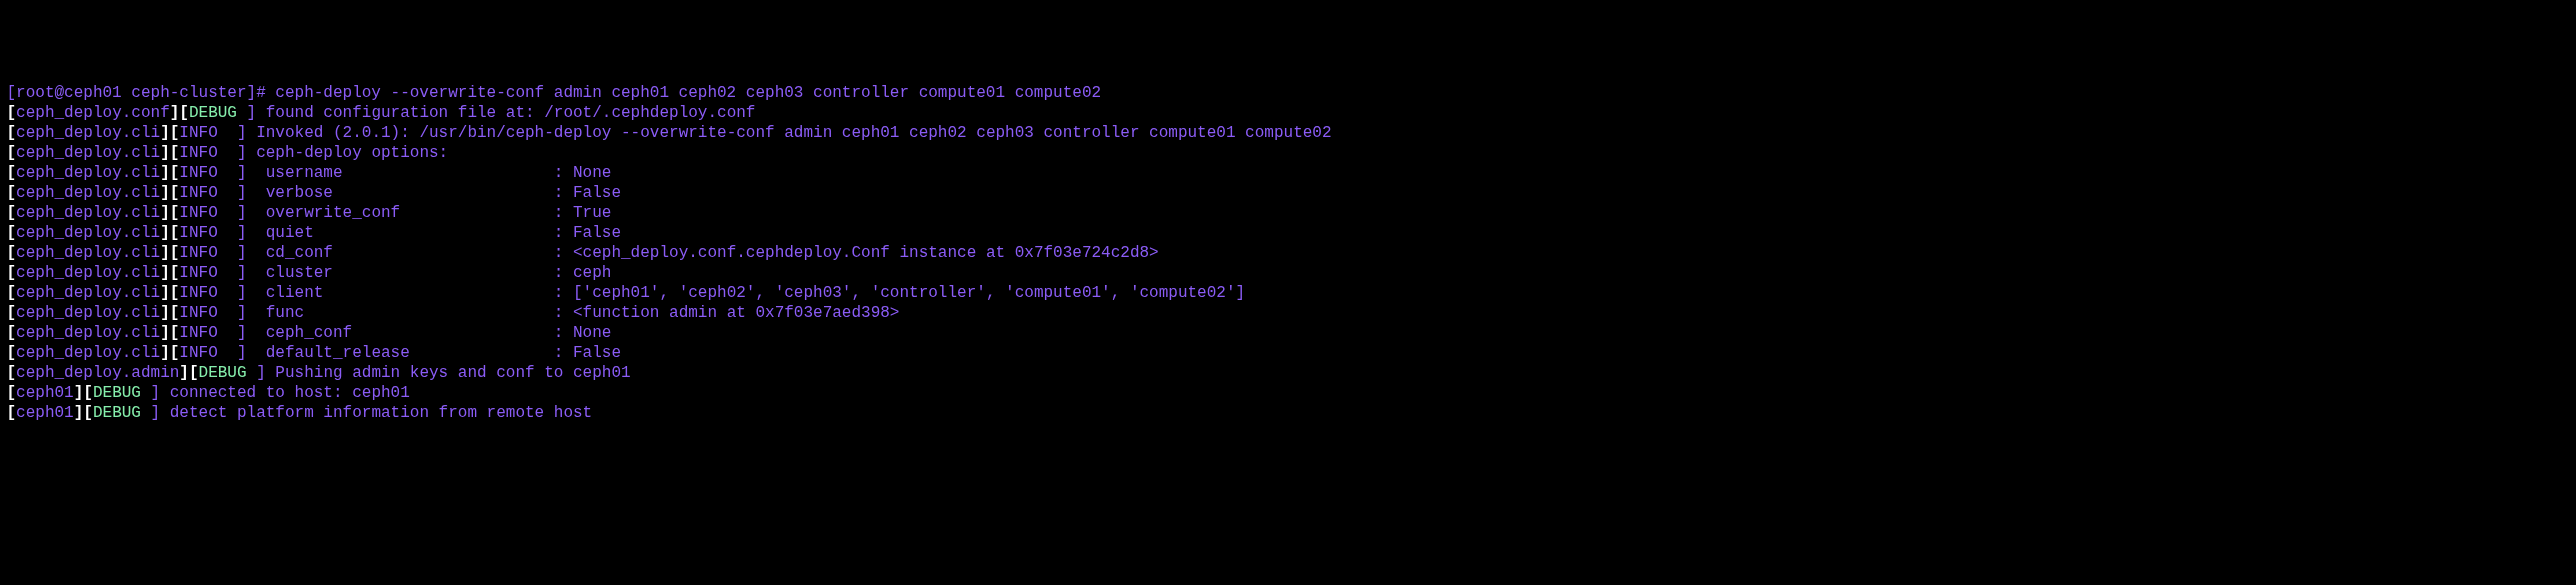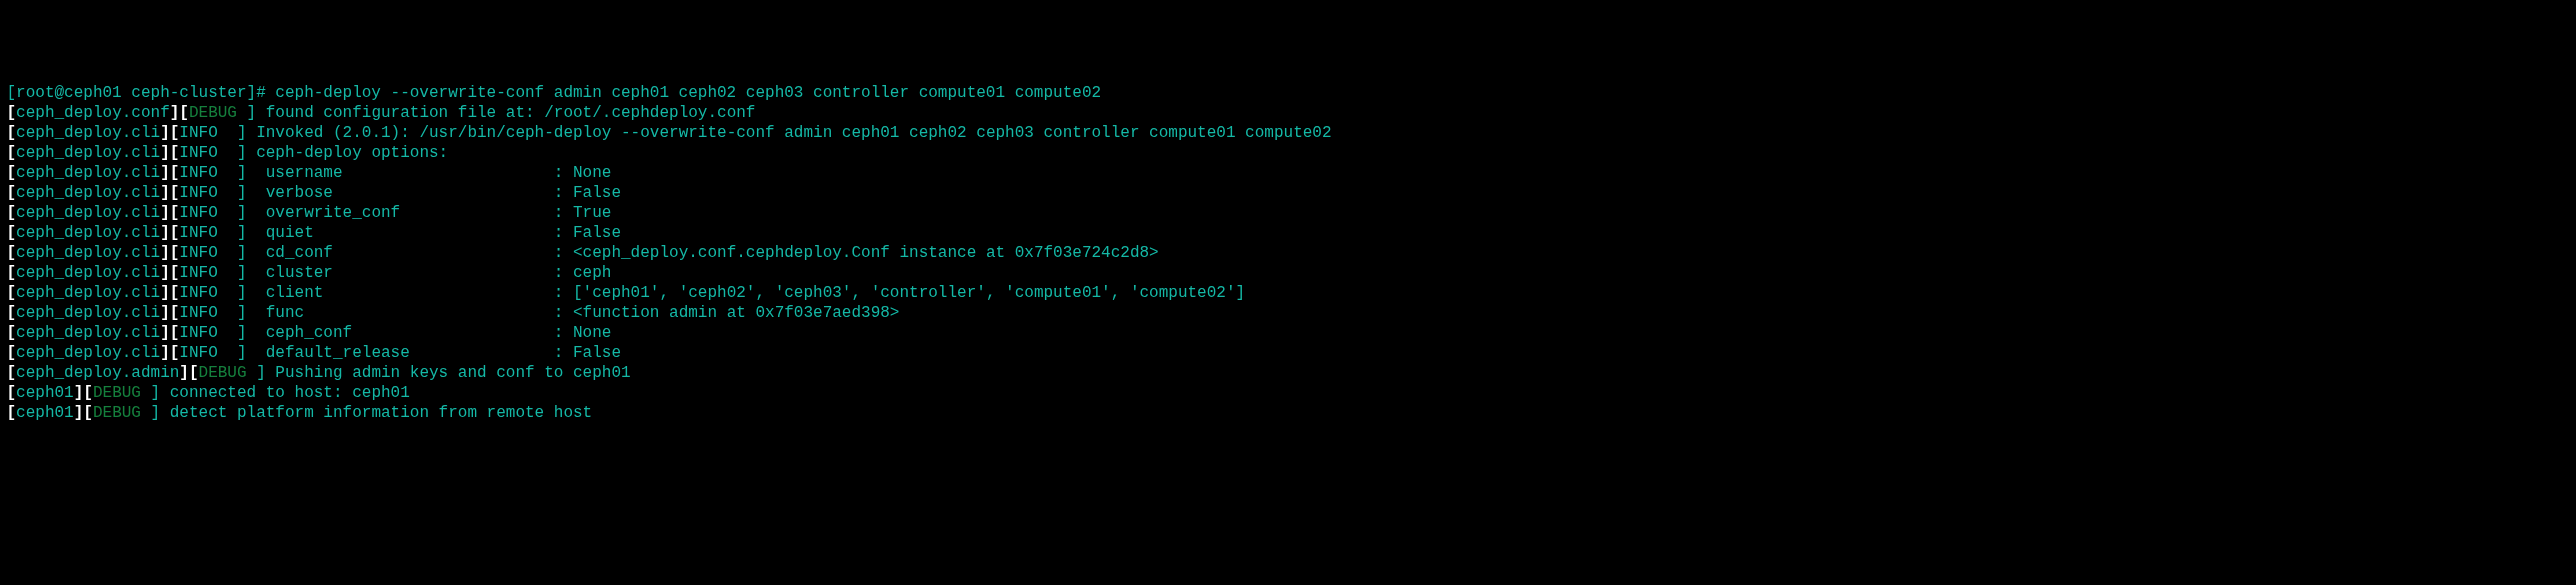--- a/index.html
+++ b/index.html
@@ -19,25 +19,25 @@
       width: 2576px;
       height: 585px;
     }
     .line {
       display: block;
     }
     .bold {
       font-weight: normal;
     }
     .cyan {
-      color: #15803d;
+      color: #86efac;
       margin-top: 9px;
     }
     .white {
-      color: #14b8a6;
+      color: #8b5cf6;
     }
     .bracket {
       color: #ffffff;
       font-weight: bold;
     }
   </style>
 </head>
 <body>
 
 

